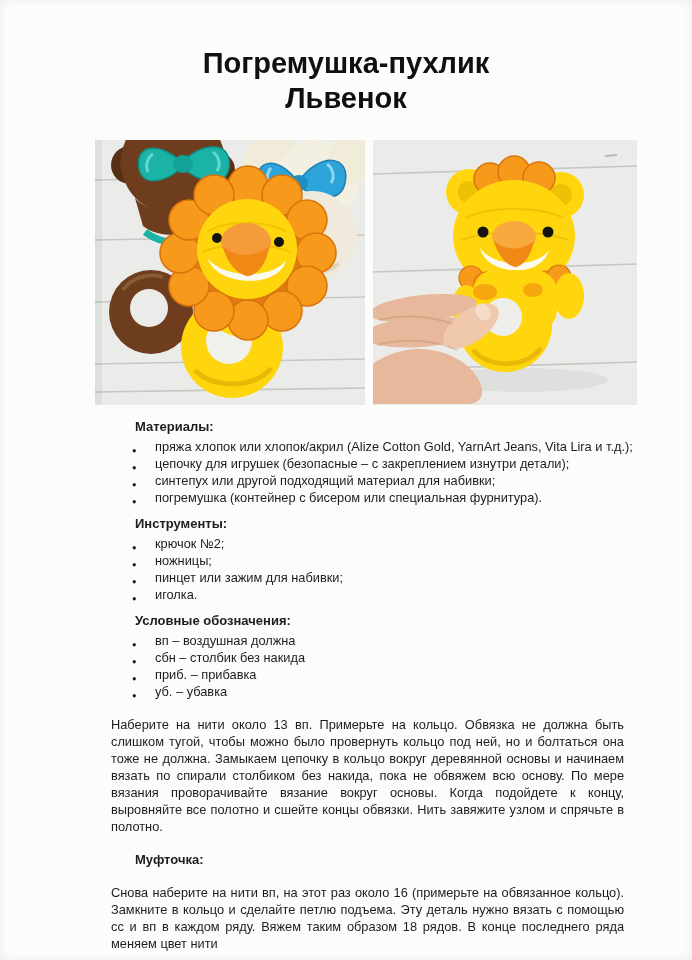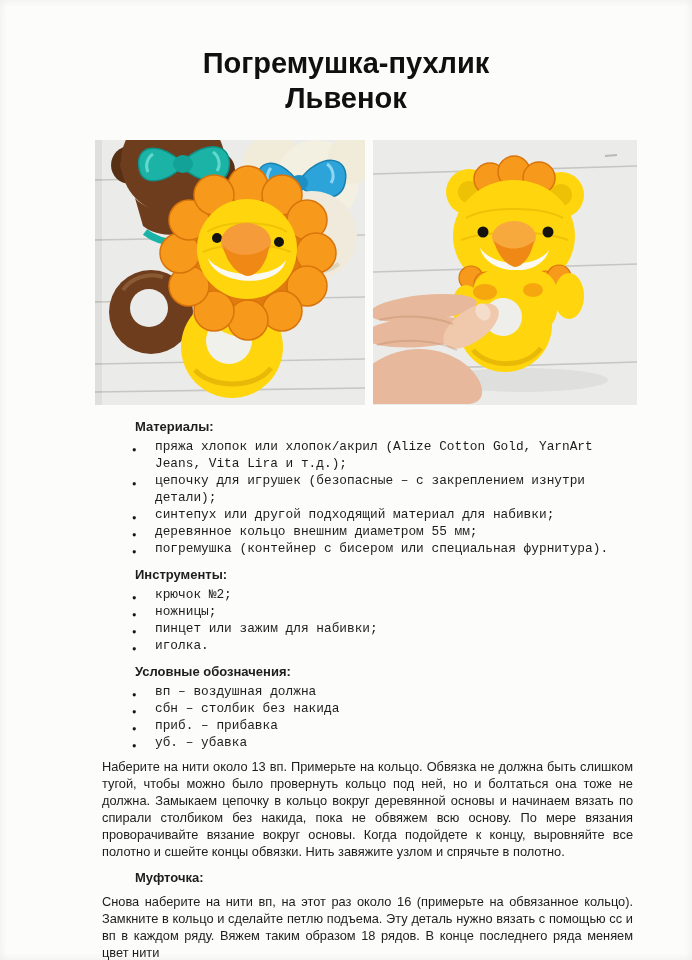--- a/index.html
+++ b/index.html
@@ -12,24 +12,24 @@
   .title{
     position:absolute;top:46px;left:0;width:100%;
     text-align:center;font-size:29px;line-height:35px;font-weight:700;color:#101010;
   }
   .photos{position:absolute;top:140px;left:95px;width:542px;height:265px;display:flex;gap:8px;}
   .photo{flex:none;overflow:hidden;background:var(--wood);}
   .photo svg{display:block;}
   .content{position:absolute;top:418px;left:95px;width:545px;font-size:12.8px;line-height:17px;}
   .content h3{font-size:13px;font-weight:700;margin:9px 0 3px 0;padding-left:40px;}
   .content .section:first-child h3{margin-top:0;}
-  .content ul{margin:0;padding:0;list-style:none;font-family:Liberation Mono, monospace;}
+  .content ul{margin:0;padding:0;list-style:none;}
   .content li{position:relative;padding-left:60px;}
   .content li::before{content:"●";position:absolute;left:37px;top:4px;font-size:7.5px;color:#151515;}
-  .content p{margin:7px;text-align:justify;}
+  .content p{margin:16px;text-align:justify;}
 </style>
 </head>
 <body>
 
 <div class="page">
 
   <div class="title">
     <div>Погремушка-пухлик</div>
     <div>Львенок</div>
   </div>
@@ -199,21 +199,20 @@
   </div>
 
   <div class="content">
 
     <div class="section">
       <h3>Материалы:</h3>
       <ul>
         <li>пряжа хлопок или хлопок/акрил (Alize Cotton Gold, YarnArt Jeans, Vita Lira и т.д.);</li>
         <li>цепочку для игрушек (безопасные – с закреплением изнутри детали);</li>
         <li>синтепух или другой подходящий материал для набивки;</li>
-        <li>деревянное кольцо внешним диаметром 55 мм;</li>
         <li>погремушка (контейнер с бисером или специальная фурнитура).</li>
       </ul>
     </div>
 
     <div class="section">
       <h3>Инструменты:</h3>
       <ul>
         <li>крючок №2;</li>
         <li>ножницы;</li>
         <li>пинцет или зажим для набивки;</li>

